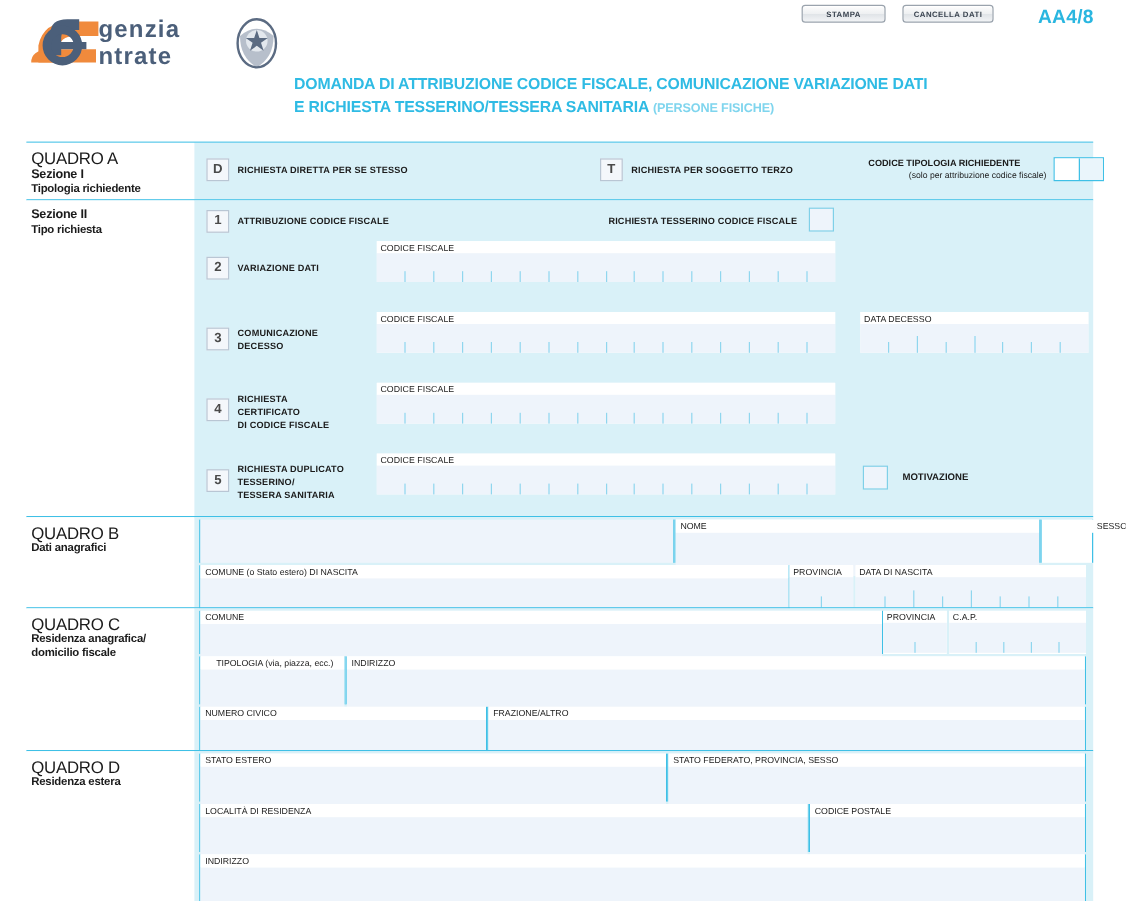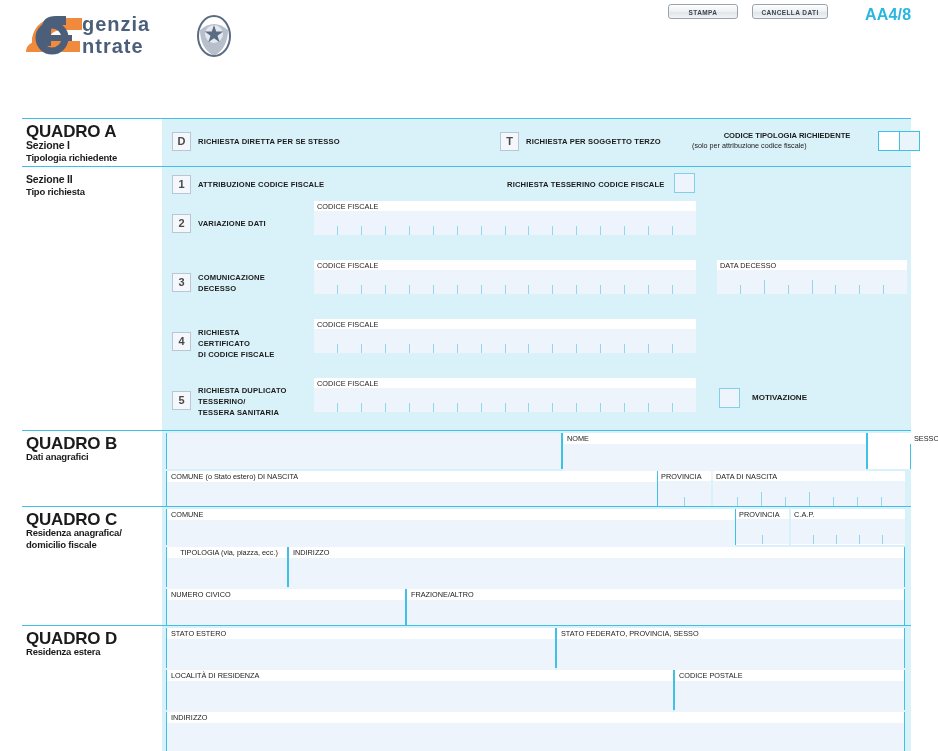--- a/index.html
+++ b/index.html
@@ -84,21 +84,21 @@
     border-top: 1.6px solid #3fc0e6;
     display: flex;
   }
   .sec-label {
     width: 140px;
     flex: 0 0 140px;
     background: #ffffff;
     padding: 6px 0 0 4px;
   }
   .sec-label .l1 {
-    font-size: 17px; font-weight: bold; color: #1b1b1b; line-height: 14px;
+    font-size: 14px; font-weight: normal; color: #1b1b1b; line-height: 14px;
     letter-spacing: -0.2px;
   }
   .sec-label .l2 {
     font-size: 10.5px; font-weight: bold; color: #1b1b1b; line-height: 13px;
     letter-spacing: -0.2px;
   }
   .sec-label .l3 {
     font-size: 9.5px; font-weight: bold; color: #1b1b1b; line-height: 12px;
     letter-spacing: -0.2px;
   }
@@ -135,21 +135,21 @@
     background: #eef4fb;
   }
   .tipol-title {
     position: absolute;
     font-size: 7.6px; font-weight: bold; color: #1b1b1b;
     white-space: nowrap; text-align: center;
   }
   .tipol-sub {
     position: absolute;
     font-size: 7.2px; color: #1b1b1b;
-    white-space: nowrap; 
+    white-space: nowrap; text-align: right;
   }
   .tipol-cells {
     position: absolute;
     display: flex;
     border: 1px solid #3fc0e6;
     height: 20px;
   }
   .tipol-cells > i { display:block; width: 20px; height: 18px; background:#ffffff; }
   .tipol-cells > i.blue { background:#eaf5fb; border-left: 1px solid #3fc0e6; }
 
@@ -239,20 +239,27 @@
         <circle cx="20" cy="20" r="9" fill="#eef2f6" opacity="0.8"></circle>
         <path d="M20 11 L22.2 17.6 L29.2 17.6 L23.5 21.7 L25.7 28.3 L20 24.2 L14.3 28.3 L16.5 21.7 L10.8 17.6 L17.8 17.6 Z" fill="#5b6b82"></path>
       </svg>
     </div>
 
     <button class="btn" id="btn-stampa">STAMPA</button>
     <button class="btn" id="btn-cancella">CANCELLA DATI</button>
 
     <div id="form-code">AA4/8</div>
 
+    <div id="title-block">
+      <div class="title-line">DOMANDA DI ATTRIBUZIONE CODICE FISCALE, COMUNICAZIONE VARIAZIONE DATI</div>
+      <div class="title-line">
+        <span>E RICHIESTA TESSERINO/TESSERA SANITARIA</span>
+        <span class="title-sub">(PERSONE FISICHE)</span>
+      </div>
+    </div>
   </div>
 
   <div id="form-body">
 
     <div class="section" style="height:48px;">
       <div class="sec-label">
         <div class="l1">QUADRO A</div>
         <div class="l2">Sezione I</div>
         <div class="l3">Tipologia richiedente</div>
       </div>

